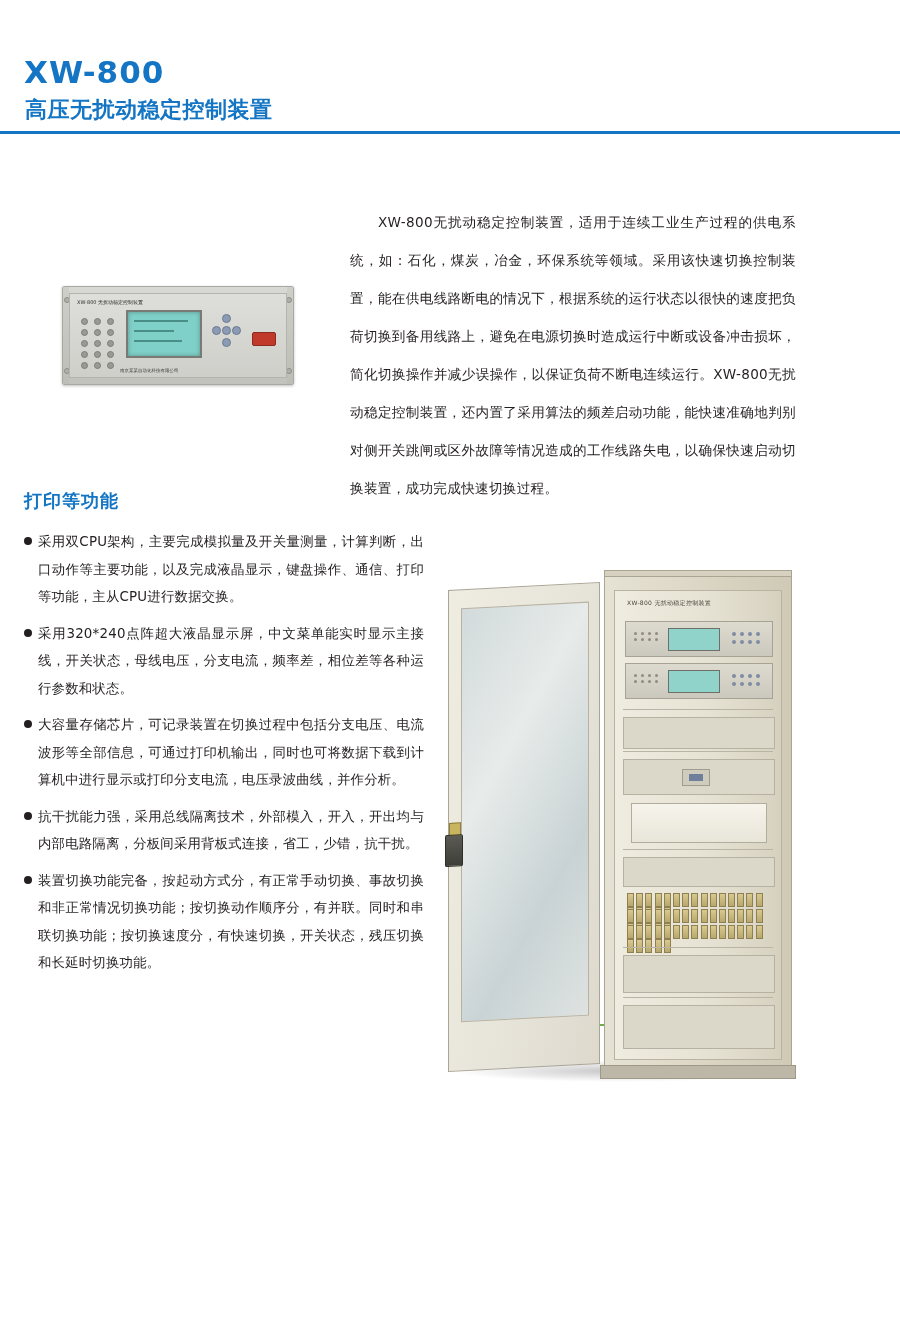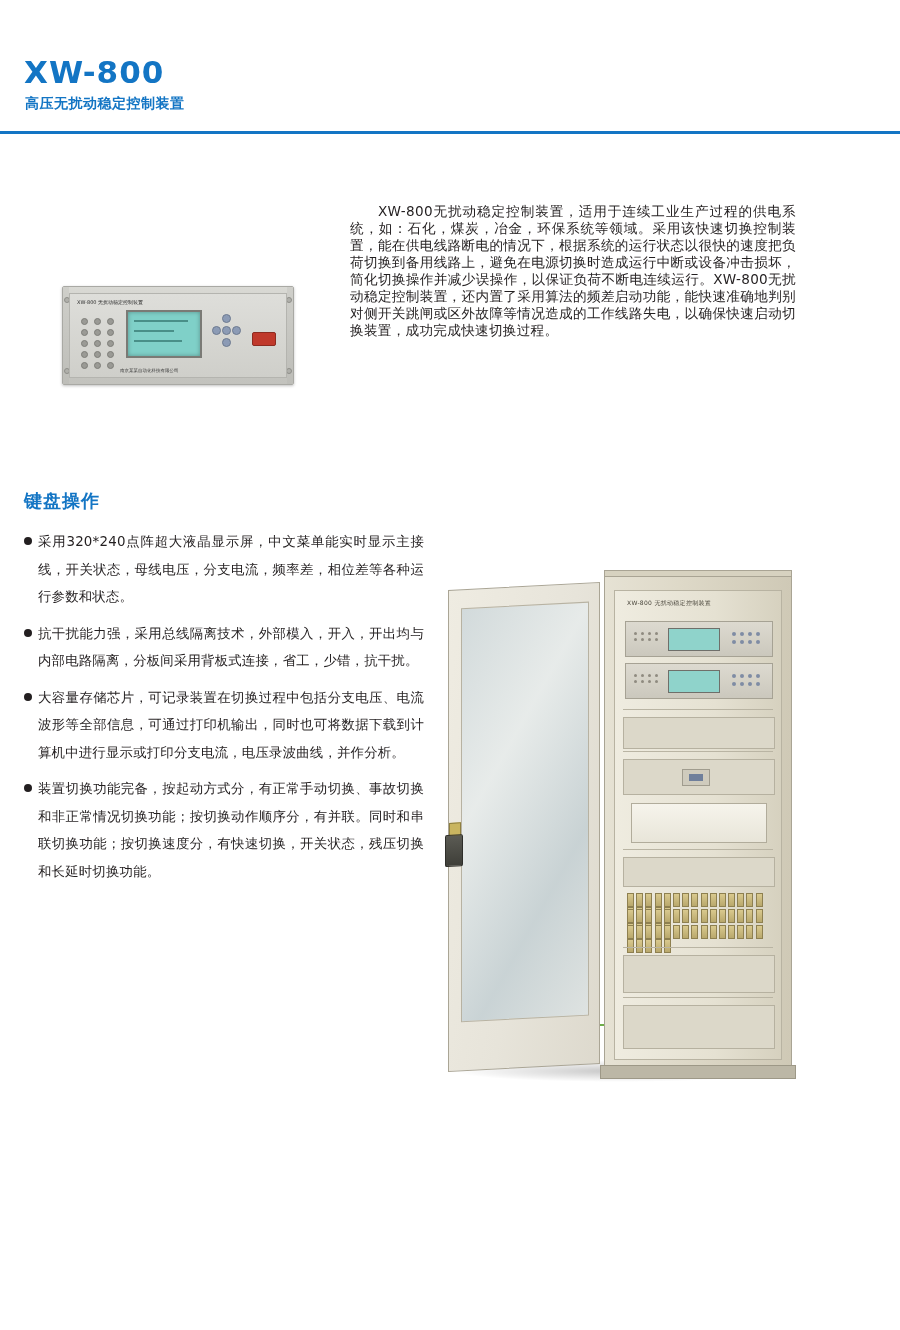--- a/index.html
+++ b/index.html
@@ -37,21 +37,21 @@
     font-size: 31px;
     letter-spacing: 1px;
     font-weight: bold;
     color: #1375c4;
     font-family: "DejaVu Sans", sans-serif;
   }
   .header-subtitle {
     position: absolute;
     left: 25px;
     top: 95px;
-    font-size: 14px;
+    font-size: 22px;
     font-weight: bold;
     letter-spacing: 0.5px;
     color: #1375c4;
     font-family: "DejaVu Sans", sans-serif;
   }
   .header-rule {
     position: absolute;
     left: 0;
     top: 131px;
     width: 900px;
@@ -59,21 +59,21 @@
     background: #1375c4;
   }
 
   
   .intro-text {
     position: absolute;
     left: 350px;
     top: 203px;
     width: 446px;
     font-size: 13.6px;
-    line-height: 17px;
+    line-height: 38px;
     text-align: justify;
     text-indent: 28px;
     color: #231f20;
     font-family: "DejaVu Sans", sans-serif;
     letter-spacing: 0.3px;
   }
 
   
   .device-photo {
     position: absolute;
@@ -501,34 +501,38 @@
         <div class="key-dot" style="left:4px; top:16px;"></div>
         <div class="key-dot" style="left:24px; top:16px;"></div>
         <div class="key-dot" style="left:14px; top:28px;"></div>
         <div class="key-dot" style="left:14px; top:16px;"></div>
       </div>
       <div class="dev-redbtn"></div>
       <div class="dev-bottom-label">南京某某自动化科技有限公司</div>
     </div>
   </div>
 
-  <div class="features-heading">键盘操作</div>
+  <div class="features-heading">打印等功能</div>
 
   <div class="features">
     <div class="feature-item">
       <span class="bullet"></span>
+      <span>采用双CPU架构，主要完成模拟量及开关量测量，计算判断，出口动作等主要功能，以及完成液晶显示，键盘操作、通信、打印等功能，主从CPU进行数据交换。</span>
+    </div>
+    <div class="feature-item">
+      <span class="bullet"></span>
       <span>采用320*240点阵超大液晶显示屏，中文菜单能实时显示主接线，开关状态，母线电压，分支电流，频率差，相位差等各种运行参数和状态。</span>
+    </div>
+    <div class="feature-item">
+      <span class="bullet"></span>
+      <span>大容量存储芯片，可记录装置在切换过程中包括分支电压、电流波形等全部信息，可通过打印机输出，同时也可将数据下载到计算机中进行显示或打印分支电流，电压录波曲线，并作分析。</span>
     </div>
     <div class="feature-item">
       <span class="bullet"></span>
       <span>抗干扰能力强，采用总线隔离技术，外部模入，开入，开出均与内部电路隔离，分板间采用背板式连接，省工，少错，抗干扰。</span>
-    </div>
-    <div class="feature-item">
-      <span class="bullet"></span>
-      <span>大容量存储芯片，可记录装置在切换过程中包括分支电压、电流波形等全部信息，可通过打印机输出，同时也可将数据下载到计算机中进行显示或打印分支电流，电压录波曲线，并作分析。</span>
     </div>
     <div class="feature-item">
       <span class="bullet"></span>
       <span>装置切换功能完备，按起动方式分，有正常手动切换、事故切换和非正常情况切换功能；按切换动作顺序分，有并联。同时和串联切换功能；按切换速度分，有快速切换，开关状态，残压切换和长延时切换功能。</span>
     </div>
   </div>
 
   <div class="cabinet-photo">
     <div class="cab-shadow"></div>
     <div class="cab-body-top"></div>

